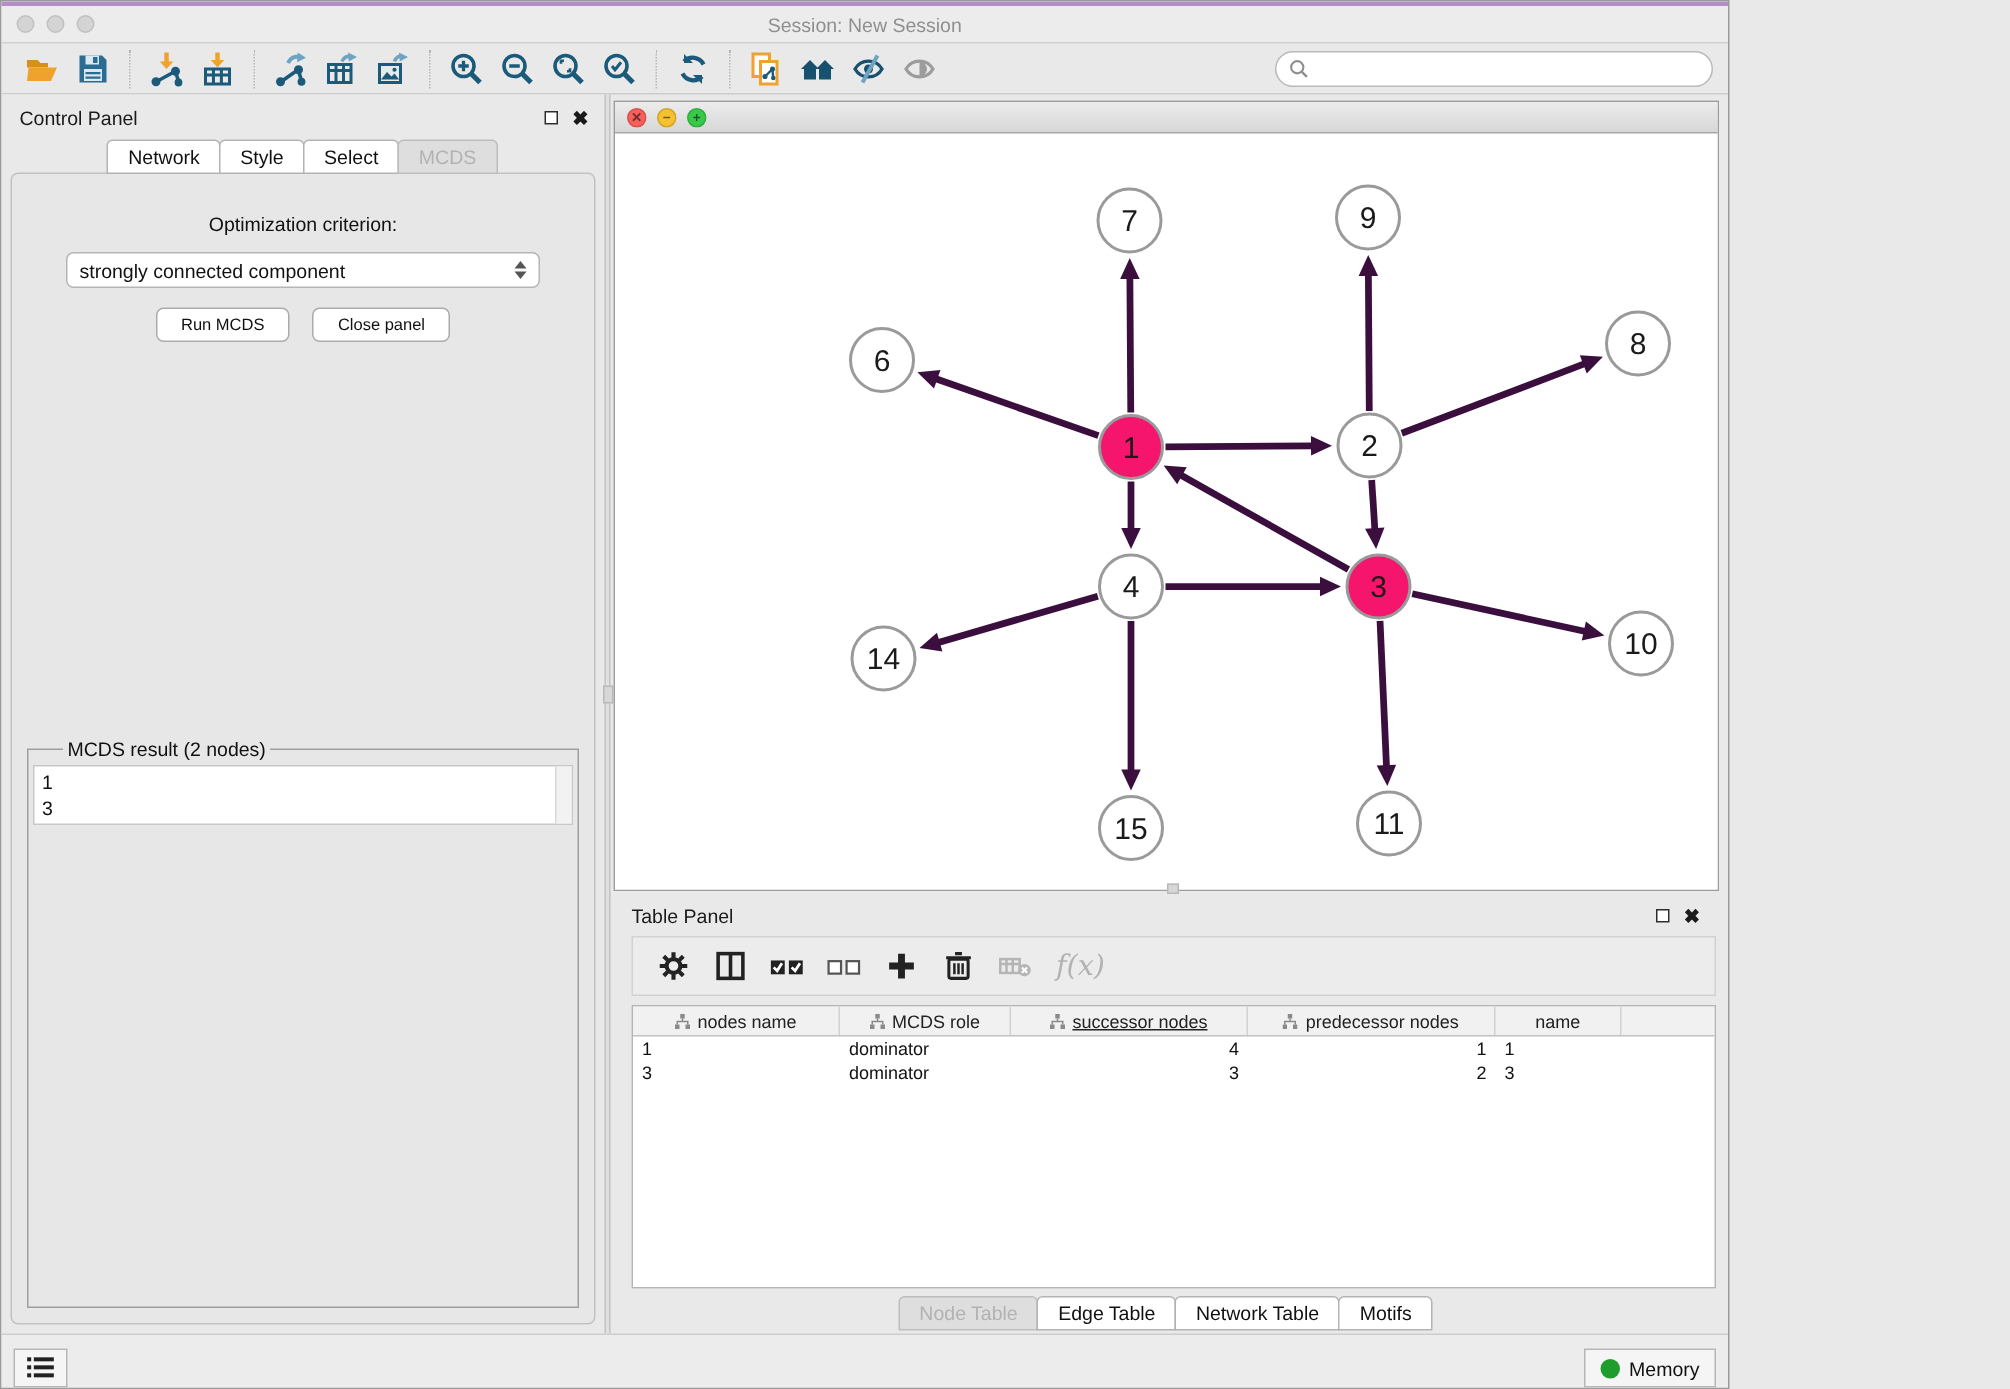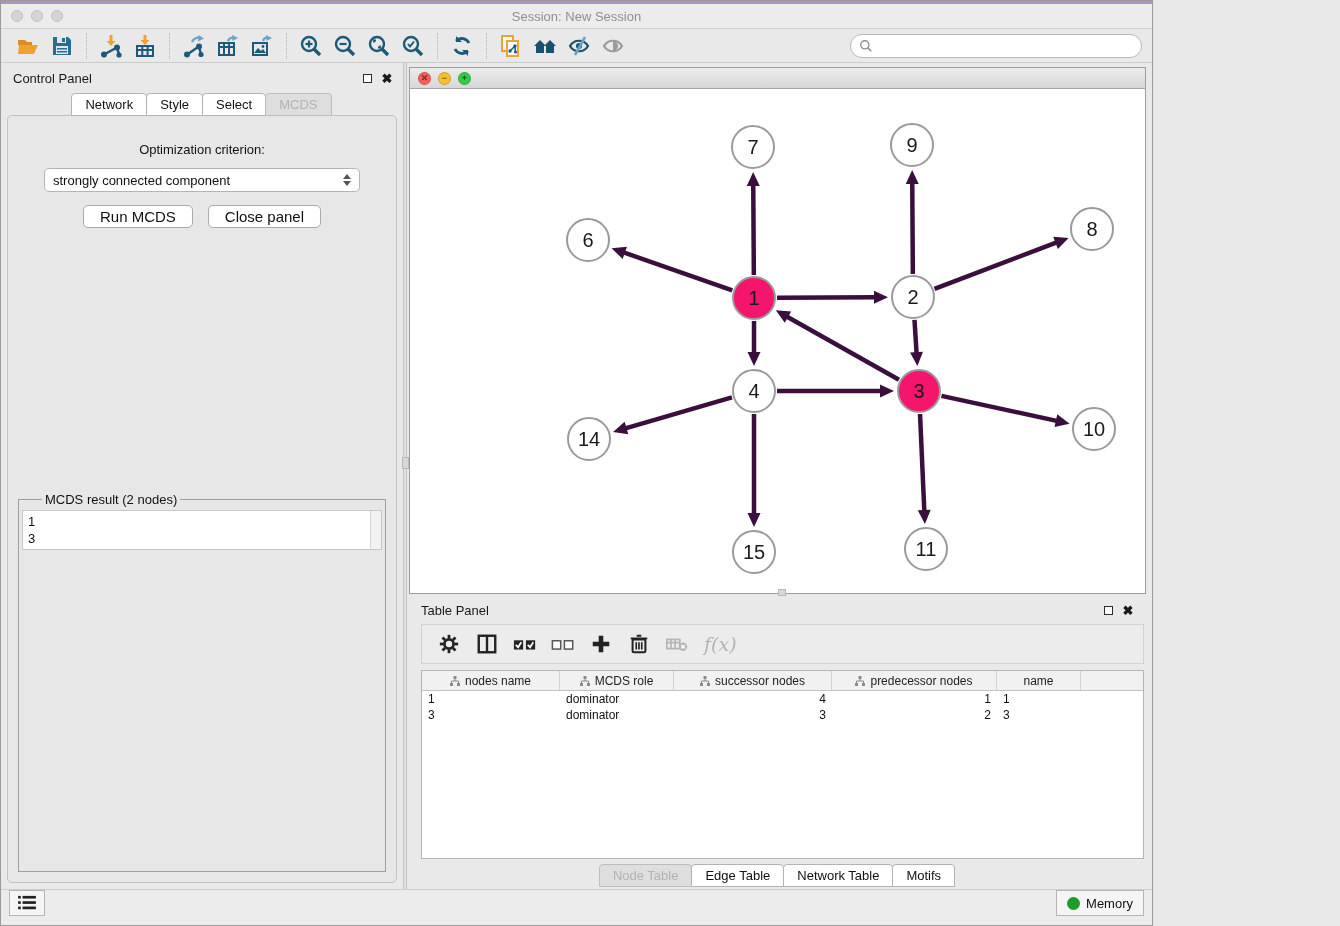--- a/index.html
+++ b/index.html
@@ -38,21 +38,21 @@
 
   .cp-content { flex:1; border:1px solid #c2c2c2; border-radius:5px; background:#e7e7e7; margin-top:-1px; display:flex; flex-direction:column; padding:8px; min-height:0; }
   .opt-label { text-align:center; font-size:13px; margin-top:18px; color:#111; }
   .select-wrap { margin:11px 28px 0 28px; height:24px; background:#ffffff; border:1px solid #b5b5b5; border-radius:5px; display:flex; align-items:center; padding:0 8px; font-size:13px; cursor:pointer; }
   .select-wrap .sel-text { flex:1; color:#111; }
   .spin { display:flex; flex-direction:column; gap:2px; }
   .spin i { width:0; height:0; border-left:4px solid transparent; border-right:4px solid transparent; }
   .spin .up { border-bottom:5px solid #555; }
   .spin .dn { border-top:5px solid #555; }
   .btn-row { display:flex; justify-content:center; gap:15px; margin-top:13px; }
-  .push-btn { height:23px; padding:0 16px; background:#ffffff; border:1px solid #ababab; border-radius:5px; font-size:15px; color:#111; cursor:pointer; font-family:"Liberation Sans",sans-serif; }
+  .push-btn { height:23px; padding:0 16px; background:#ffffff; border:1px solid #ababab; border-radius:5px; font-size:11px; color:#111; cursor:pointer; font-family:"Liberation Sans",sans-serif; }
   .cp-spacer { flex:1; }
 
   fieldset.result { border:1px solid #9f9f9f; margin:0 2px 2px 2px; height:380px; display:flex; flex-direction:column; padding:3px; background:#e7e7e7; flex:none; }
   fieldset.result legend { font-size:13px; color:#111; padding:0 3px; margin-left:20px; }
   .result-inner { flex:1; background:#ffffff; border:1px solid #c7c7c7; display:flex; min-height:0; }
   .result-text { flex:1; font-size:13px; color:#111; padding:2px 5px; line-height:17px; }
   .result-scroll { width:11px; background:#f2f2f2; border-left:1px solid #d8d8d8; }
 
   
   .v-split { width:4px; flex:none; background:#e0e0e0; border-left:1px solid #c4c4c4; border-right:1px solid #c4c4c4; position:relative; cursor:col-resize; }
@@ -84,21 +84,21 @@
   .data-table { margin:6px 2px 0 12px; flex:1; border:1px solid #b5b5b5; background:#ffffff; overflow:hidden; display:flex; flex-direction:column; min-height:0; }
   .dt-head { display:flex; background:#f1f1f1; border-bottom:1px solid #c3c3c3; flex:none; height:20px; }
   .dt-hcell { display:flex; align-items:center; justify-content:center; gap:5px; font-size:12px; color:#222; border-right:1px solid #d2d2d2; flex:none; cursor:pointer; }
   .dt-row { display:flex; height:16px; flex:none; }
   .dt-cell { font-size:12px; color:#111; padding:0 6px; flex:none; overflow:hidden; white-space:nowrap; line-height:16px; }
   .dt-cell.r { text-align:right; }
 
   .bottom-tabs { height:30px; flex:none; display:flex; align-items:flex-end; justify-content:center; padding-bottom:2px; }
 
   
-  .statusbar { height:36px; flex:none; background:#ececec; border-top:1px solid #cdcdcd; display:flex; align-items:flex-start; padding:0 8px; }
+  .statusbar { height:36px; flex:none; background:#ececec; border-top:1px solid #cdcdcd; display:flex; align-items:flex-end; padding:0 8px; }
   .sb-btn { width:36px; height:26px; background:#f5f5f5; border:1px solid #b5b5b5; display:flex; align-items:center; justify-content:center; cursor:pointer; }
   .mem-btn { margin-left:auto; height:26px; background:#f5f5f5; border:1px solid #b5b5b5; display:flex; align-items:center; gap:6px; padding:0 10px; font-size:13px; color:#111; cursor:pointer; font-family:"Liberation Sans",sans-serif; }
   .mem-dot { width:13px; height:13px; border-radius:50%; background:#1f9d2c; }
 </style>
 </head>
 <body>
 
 <div class="app">
 
   <div class="titlebar">
@@ -523,21 +523,21 @@
                 <svg width="10" height="10" viewBox="0 0 10 10">
                   <g fill="#8a8a8a">
                     <rect x="3.5" y="0" width="3" height="3"></rect>
                     <rect x="0" y="7" width="3" height="3"></rect>
                     <rect x="7" y="7" width="3" height="3"></rect>
                     <path d="M5 3 v2 M1.5 7 V5 h7 v2" stroke="#8a8a8a" stroke-width="1" fill="none"></path>
                   </g>
                 </svg>
                 <span>MCDS role</span>
               </div>
-              <div class="dt-hcell" style="width: 158px;">
+              <div class="dt-hcell" style="width: 158px; text-decoration: underline;">
                 <svg width="10" height="10" viewBox="0 0 10 10">
                   <g fill="#8a8a8a">
                     <rect x="3.5" y="0" width="3" height="3"></rect>
                     <rect x="0" y="7" width="3" height="3"></rect>
                     <rect x="7" y="7" width="3" height="3"></rect>
                     <path d="M5 3 v2 M1.5 7 V5 h7 v2" stroke="#8a8a8a" stroke-width="1" fill="none"></path>
                   </g>
                 </svg>
                 <span>successor nodes</span>
               </div>

